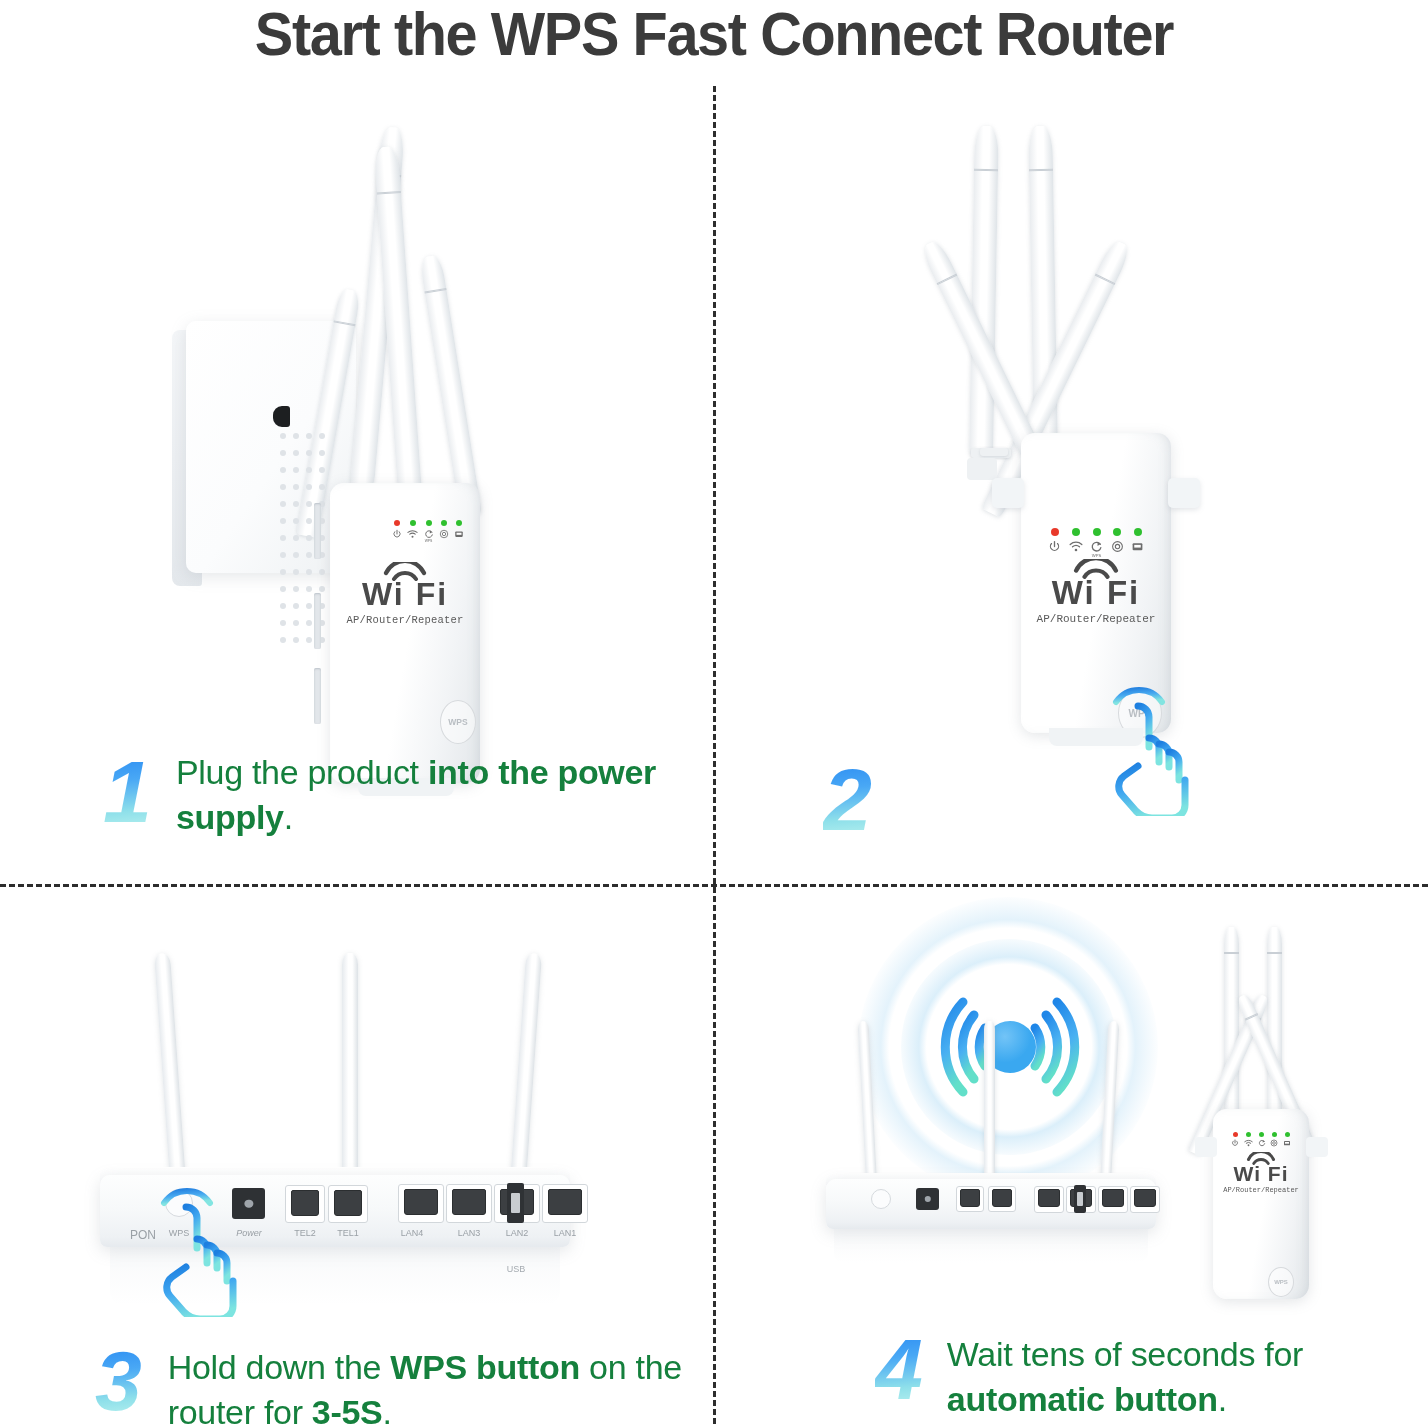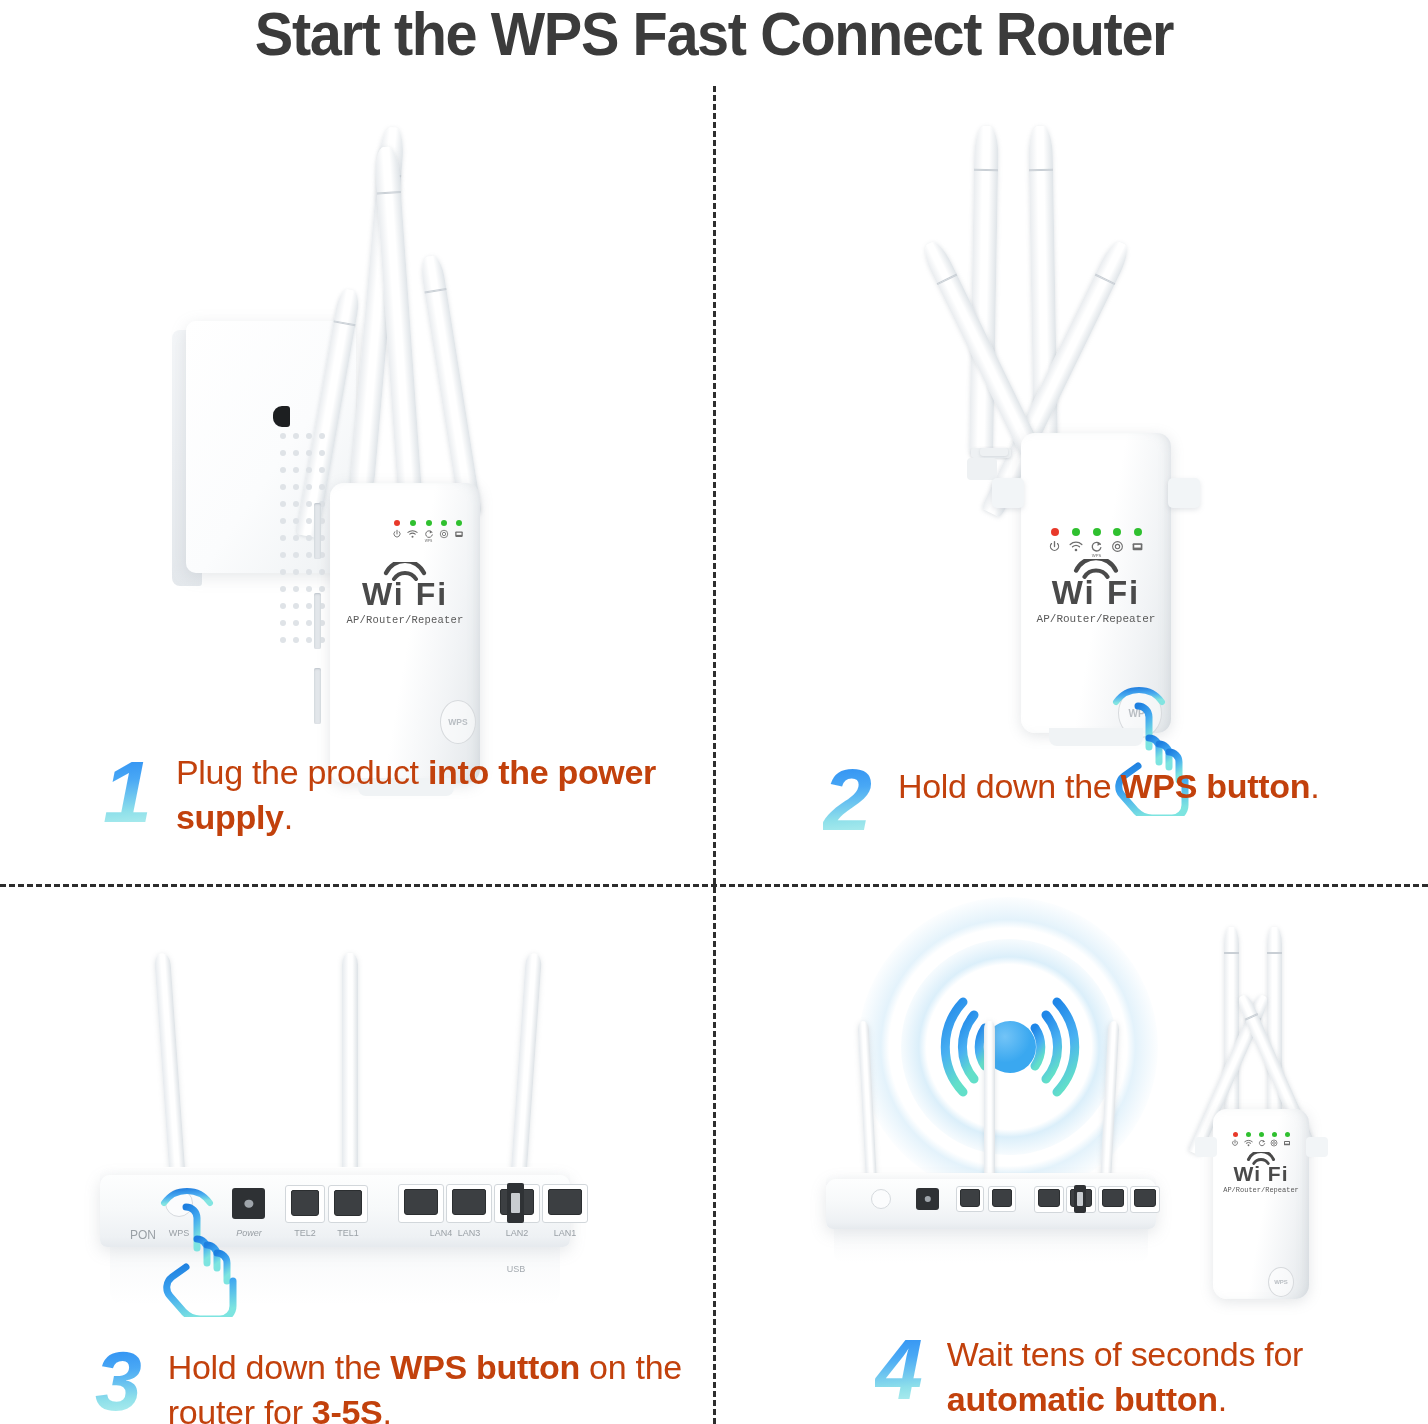--- a/index.html
+++ b/index.html
@@ -30,21 +30,21 @@
 
   
   .cap { position:absolute; display:flex; align-items:flex-start; }
   .num {
     font-family:"Liberation Sans Narrow","Liberation Sans",sans-serif;
     font-weight:bold; font-style:italic; font-size:84px; line-height:0.92;
     background:linear-gradient(175deg,#2a8bf2 0%,#49a8f5 35%,#8fe0ea 72%,#bdf3ef 100%);
     -webkit-background-clip:text; background-clip:text; color:transparent;
     -webkit-text-fill-color:transparent; padding-right:4px;
   }
-  .cap-text { color:#c2410c; font-size:34px; line-height:1.32; letter-spacing:-0.3px; }
+  .cap-text { color:#15803d; font-size:34px; line-height:1.32; letter-spacing:-0.3px; }
   .cap-text b { font-weight:bold; }
 
   #cap1 { left:103px; top:750px; width:590px; }
   #cap1 .num { font-size:88px; margin-right:20px; margin-top:2px; }
   #cap2 { left:823px; top:764px; width:600px; }
   #cap2 .num { font-size:88px; margin-right:22px; margin-top:-4px; }
   #cap3 { left:95px; top:1345px; width:600px; }
   #cap3 .num { font-size:84px; margin-right:22px; margin-top:-2px; }
   #cap4 { left:875px; top:1332px; width:545px; }
   #cap4 .num { font-size:86px; margin-right:20px; margin-top:-2px; }
@@ -403,21 +403,21 @@
       <div class="rj-frame" style="left:542px;top:297px;width:46px;height:39px;"></div>
       <div class="port rj45" style="left:548px;top:302px;width:34px;height:26px;"></div>
 
       <div class="usb" style="left:507px;top:296px;width:17px;height:40px;"></div>
 
       <div class="plabel" style="left:126px;top:341px;width:34px;font-size:12px;">PON</div>
       <div class="plabel" style="left:162px;top:341px;width:34px;font-size:9px;">WPS</div>
       <div class="plabel" style="left:231px;top:341px;width:36px;font-size:9px;font-style:italic;">Power</div>
       <div class="plabel" style="left:287px;top:341px;width:36px;font-size:9px;">TEL2</div>
       <div class="plabel" style="left:330px;top:341px;width:36px;font-size:9px;">TEL1</div>
-      <div class="plabel" style="left:423px;top:341px;width:36px;font-size:9px;">LAN4</div>
+      <div class="plabel" style="left:394px;top:341px;width:36px;font-size:9px;">LAN4</div>
       <div class="plabel" style="left:451px;top:341px;width:36px;font-size:9px;">LAN3</div>
       <div class="plabel" style="left:499px;top:341px;width:36px;font-size:9px;">LAN2</div>
       <div class="plabel" style="left:547px;top:341px;width:36px;font-size:9px;">LAN1</div>
       <div class="plabel" style="left:498px;top:341px;width:36px;font-size:9px;margin-top:36px;">USB</div>
 
       <div class="reflect" style="left:110px;top:360px;width:450px;height:58px;border-radius:0 0 14px 14px;"></div>
     </div>
 
     <div class="hand" style="left:140px;top:300px;width:116px;height:130px;">
       <svg width="116" height="130" viewBox="0 0 116 130">
@@ -571,21 +571,20 @@
       </div>
     </div>
   </div>
 
   <div class="cap" id="cap1">
     <div class="num">1</div>
     <div class="cap-text"><span>Plug the product </span><b>into the power supply</b><span>.</span></div>
   </div>
   <div class="cap" id="cap2">
     <div class="num">2</div>
-    <div class="cap-text"><span>Hold down the </span><b>WPS button</b><span>.</span></div>
   </div>
   <div class="cap" id="cap3">
     <div class="num">3</div>
     <div class="cap-text"><span>Hold down the </span><b>WPS button</b><span> on the router for </span><b>3-5S</b><span>.</span></div>
   </div>
   <div class="cap" id="cap4">
     <div class="num">4</div>
     <div class="cap-text"><span>Wait tens of seconds for </span><b>automatic button</b><span>.</span></div>
   </div>
 

